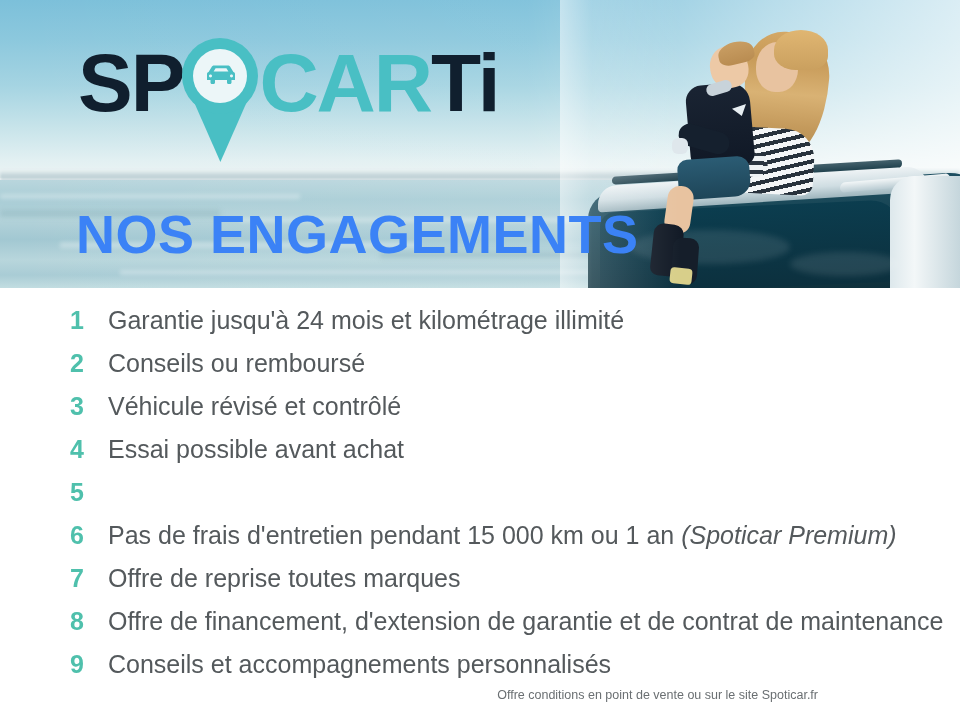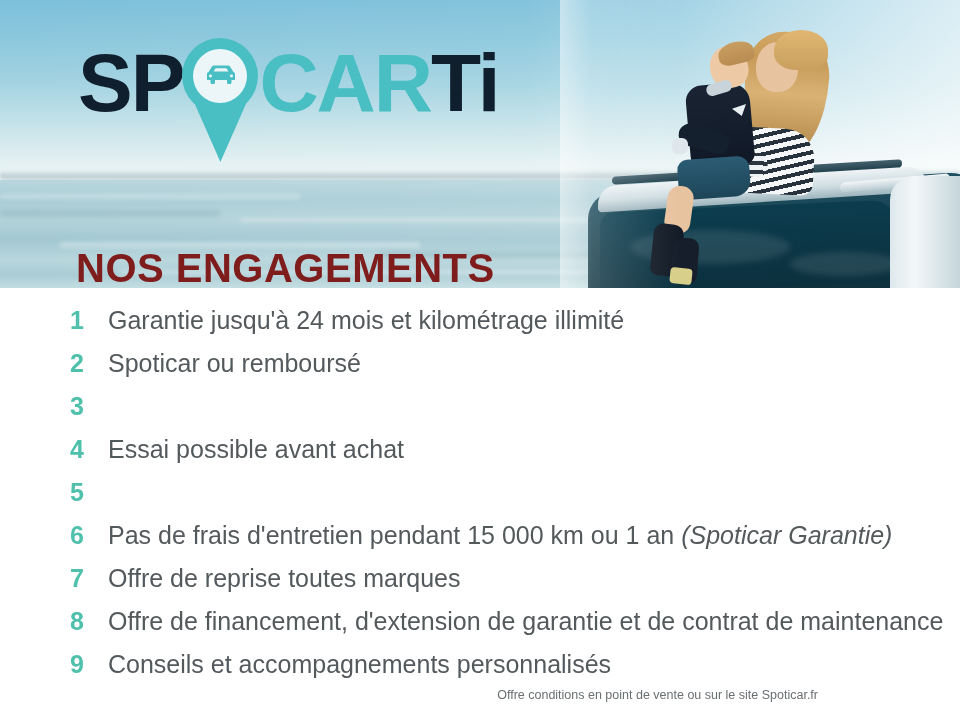--- a/index.html
+++ b/index.html
@@ -339,27 +339,26 @@
     width: 76px; height: 76px;
     background: #49bfc4;
     clip-path: polygon(6% 0%, 94% 0%, 50% 100%);
   }
   .pin-car { position: absolute; left: 24px; top: 24px; }
 
   
   .headline {
     position: absolute;
     left: 76px; top: 205px;
-    font-size: 40px;
+    font-size: 54px;
     font-weight: bold;
-    color: #7f1d1d;
+    color: #3b82f6;
     letter-spacing: 0.5px;
     line-height: 58px;
     white-space: nowrap;
-    margin-top: 34px;
   }
 
   
   .list {
     position: absolute;
     left: 66px; top: 306px;
     width: 880px;
   }
   .list-item {
     display: flex;
@@ -460,39 +459,40 @@
 
   <div class="list">
 
     <div class="list-item">
       <span class="num">1</span>
       <span class="txt"><span>Garantie jusqu'à 24 mois et kilométrage illimité</span><i></i></span>
     </div>
 
     <div class="list-item">
       <span class="num">2</span>
-      <span class="txt"><span>Spoticar ou remboursé</span><i></i></span>
+      <span class="txt"><span>Conseils ou remboursé</span><i></i></span>
     </div>
 
     <div class="list-item">
       <span class="num">3</span>
+      <span class="txt"><span>Véhicule révisé et contrôlé</span><i></i></span>
     </div>
 
     <div class="list-item">
       <span class="num">4</span>
       <span class="txt"><span>Essai possible avant achat</span><i></i></span>
     </div>
 
     <div class="list-item">
       <span class="num">5</span>
     </div>
 
     <div class="list-item">
       <span class="num">6</span>
-      <span class="txt"><span>Pas de frais d'entretien pendant 15 000 km ou 1 an </span><i>(Spoticar Garantie)</i></span>
+      <span class="txt"><span>Pas de frais d'entretien pendant 15 000 km ou 1 an </span><i>(Spoticar Premium)</i></span>
     </div>
 
     <div class="list-item">
       <span class="num">7</span>
       <span class="txt"><span>Offre de reprise toutes marques</span><i></i></span>
     </div>
 
     <div class="list-item">
       <span class="num">8</span>
       <span class="txt"><span>Offre de financement, d'extension de garantie et de contrat de maintenance</span><i></i></span>

